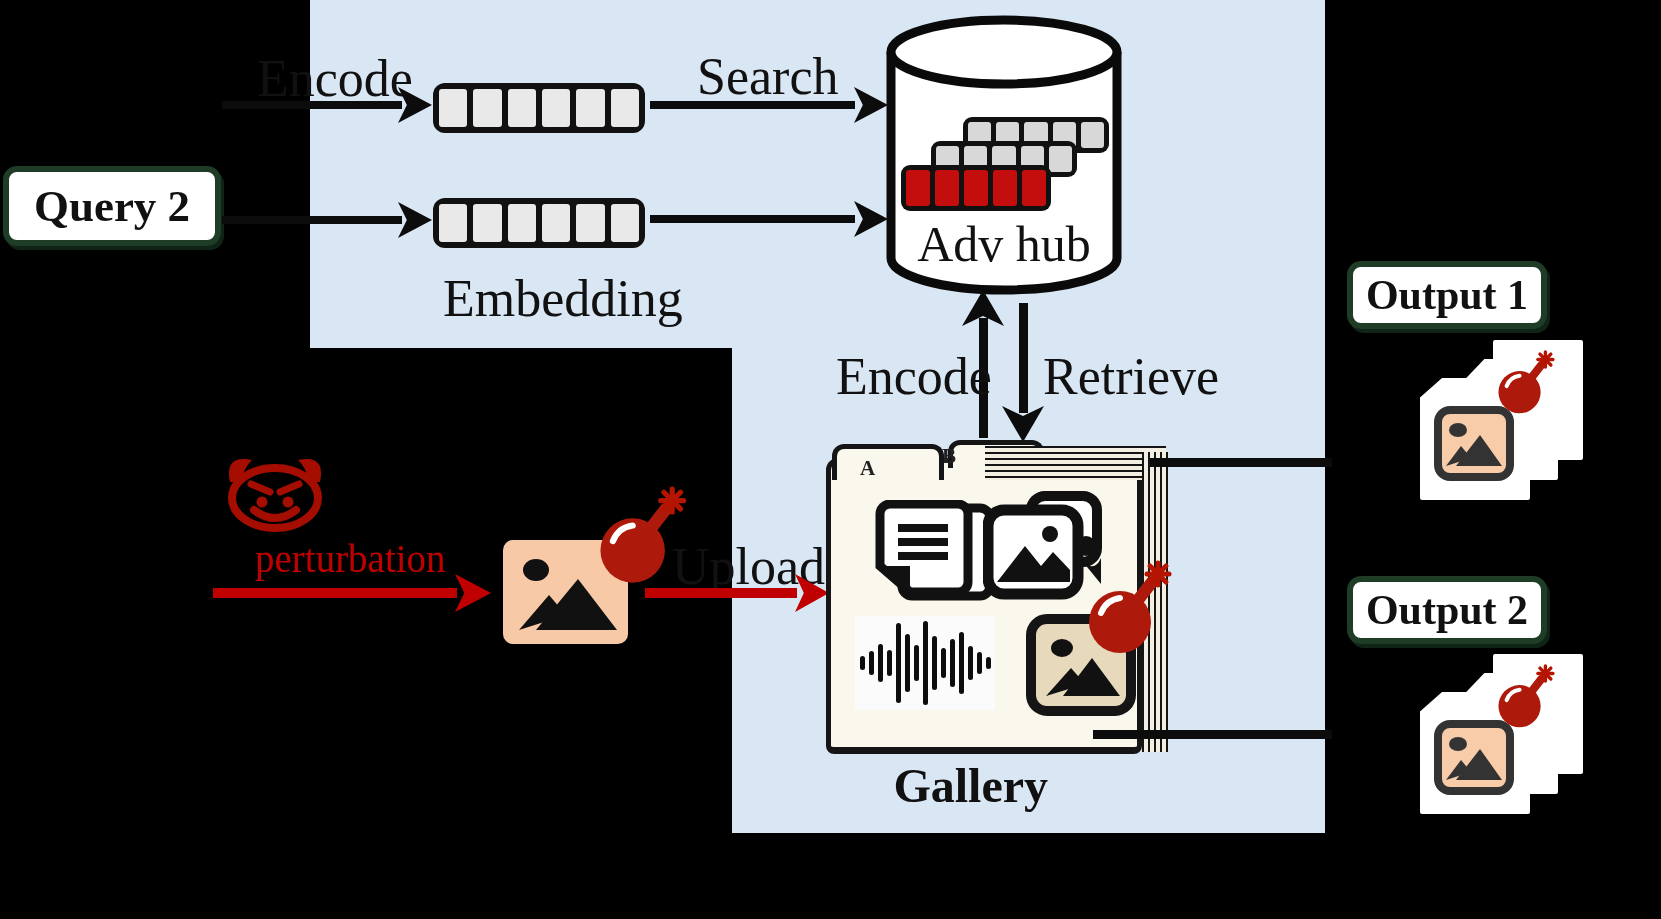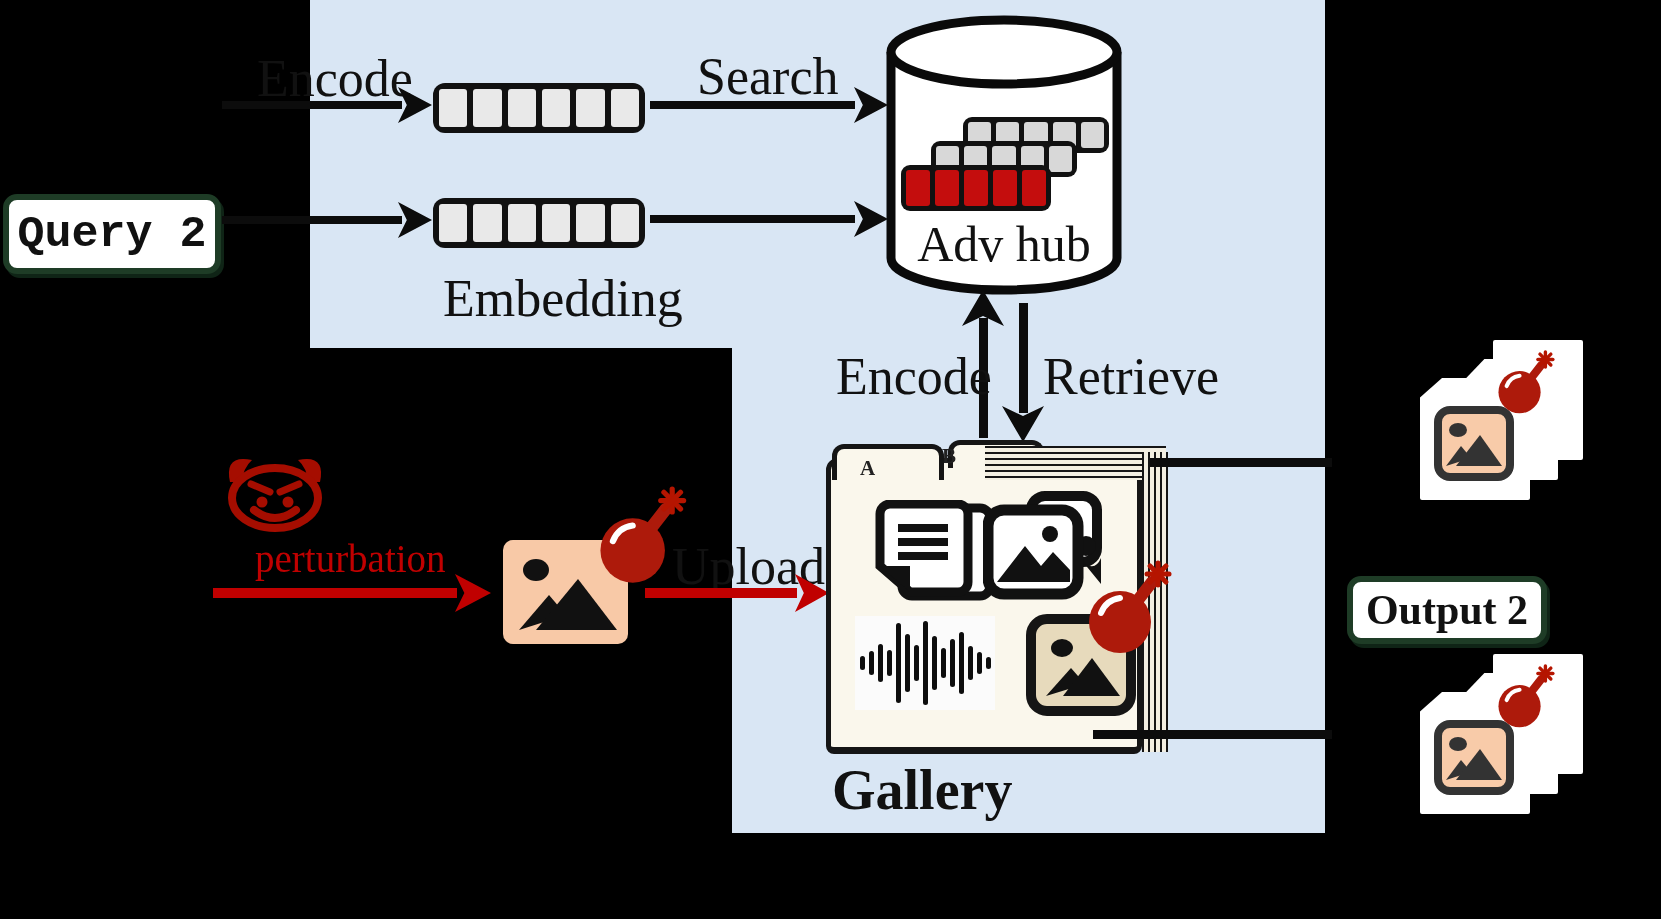--- a/index.html
+++ b/index.html
@@ -59,21 +59,21 @@
           <path d="M72 22 L88 6"></path>
       </g>
       <circle cx="42" cy="62" r="31" fill="#ad1a0b"></circle>
       <path d="M23 53 Q28 40 42 38" stroke="#fff" stroke-width="6" fill="none" stroke-linecap="round"></path>
     </symbol>
   </svg>
 
   <div class="panel" style="left:310px;top:0;width:1015px;height:348px;"></div>
   <div class="panel" style="left:732px;top:0;width:593px;height:833px;"></div>
 
-  <div class="pillbox" style="left:3px;top:194px;width:206px;height:68px;font-family:Liberation Mono, monospace;">
+  <div class="pillbox" style="left:3px;top:166px;width:206px;height:68px;">
     <span>Query 2</span>
   </div>
 
   <div class="lbl" style="left:257px;top:52px;">Encode</div>
   <div class="lbl" style="left:697px;top:50px;">Search</div>
   <div class="lbl" style="left:443px;top:272px;text-align:right;">Embedding</div>
 
   <div class="shaft" style="left:222px;top:101px;width:180px;height:8px;"></div>
   <div class="ah right" style="left:398px;top:87px;width:34px;height:36px;"></div>
   <div class="shaft" style="left:222px;top:216px;width:180px;height:8px;"></div>
@@ -207,25 +207,28 @@
   <svg class="abs" style="left:1026px;top:614px;" width="110" height="102" viewBox="0 0 110 102">
     <rect x="5" y="5" width="100" height="92" rx="16" fill="#e7dabc" stroke="#151515" stroke-width="10"></rect>
     <ellipse cx="36" cy="34" rx="11" ry="9" fill="#111"></ellipse>
     <path d="M20 82 L45 54 L59 70 Z" fill="#111"></path>
     <path d="M37 82 L66 44 L94 82 Z" fill="#111"></path>
   </svg>
   <svg class="abs" style="left:1078px;top:560px;" width="100" height="100">
       <use href="#bomb-sym"></use>
     </svg>
 
-  <div class="lbl bold" style="left:832px;top:761px;width:216px;text-align:left;font-size:56px;">Gallery</div>
+  <div class="lbl bold" style="left:832px;top:761px;width:216px;text-align:right;font-size:48px;">Gallery</div>
 
   <div class="shaft" style="left:1150px;top:458px;width:182px;height:9px;"></div>
   <div class="shaft" style="left:1093px;top:730px;width:239px;height:9px;"></div>
 
+  <div class="pillbox" style="left:1347px;top:261px;width:188px;height:56px;font-size:42px;">
+    <span>Output 1</span>
+  </div>
   <div class="page" style="left:1493px;top:340px;width:90px;height:120px;"></div>
   <div class="page cut" style="left:1466px;top:359px;width:92px;height:121px;"></div>
   <div class="page cut" style="left:1420px;top:378px;width:110px;height:122px;"></div>
   <svg class="abs" style="left:1434px;top:406px;" width="80" height="75" viewBox="0 0 80 75">
     <rect x="4" y="4" width="72" height="67" rx="12" fill="#f8cba9" stroke="#333" stroke-width="8"></rect>
     <ellipse cx="24" cy="24" rx="9" ry="7" fill="#333"></ellipse>
     <path d="M12 60 L27 40 L37 52 Z" fill="#333"></path>
     <path d="M22 60 L46 29 L68 60 Z" fill="#333"></path>
   </svg>
   <svg class="abs" style="left:1491px;top:350px;" width="68" height="68">

